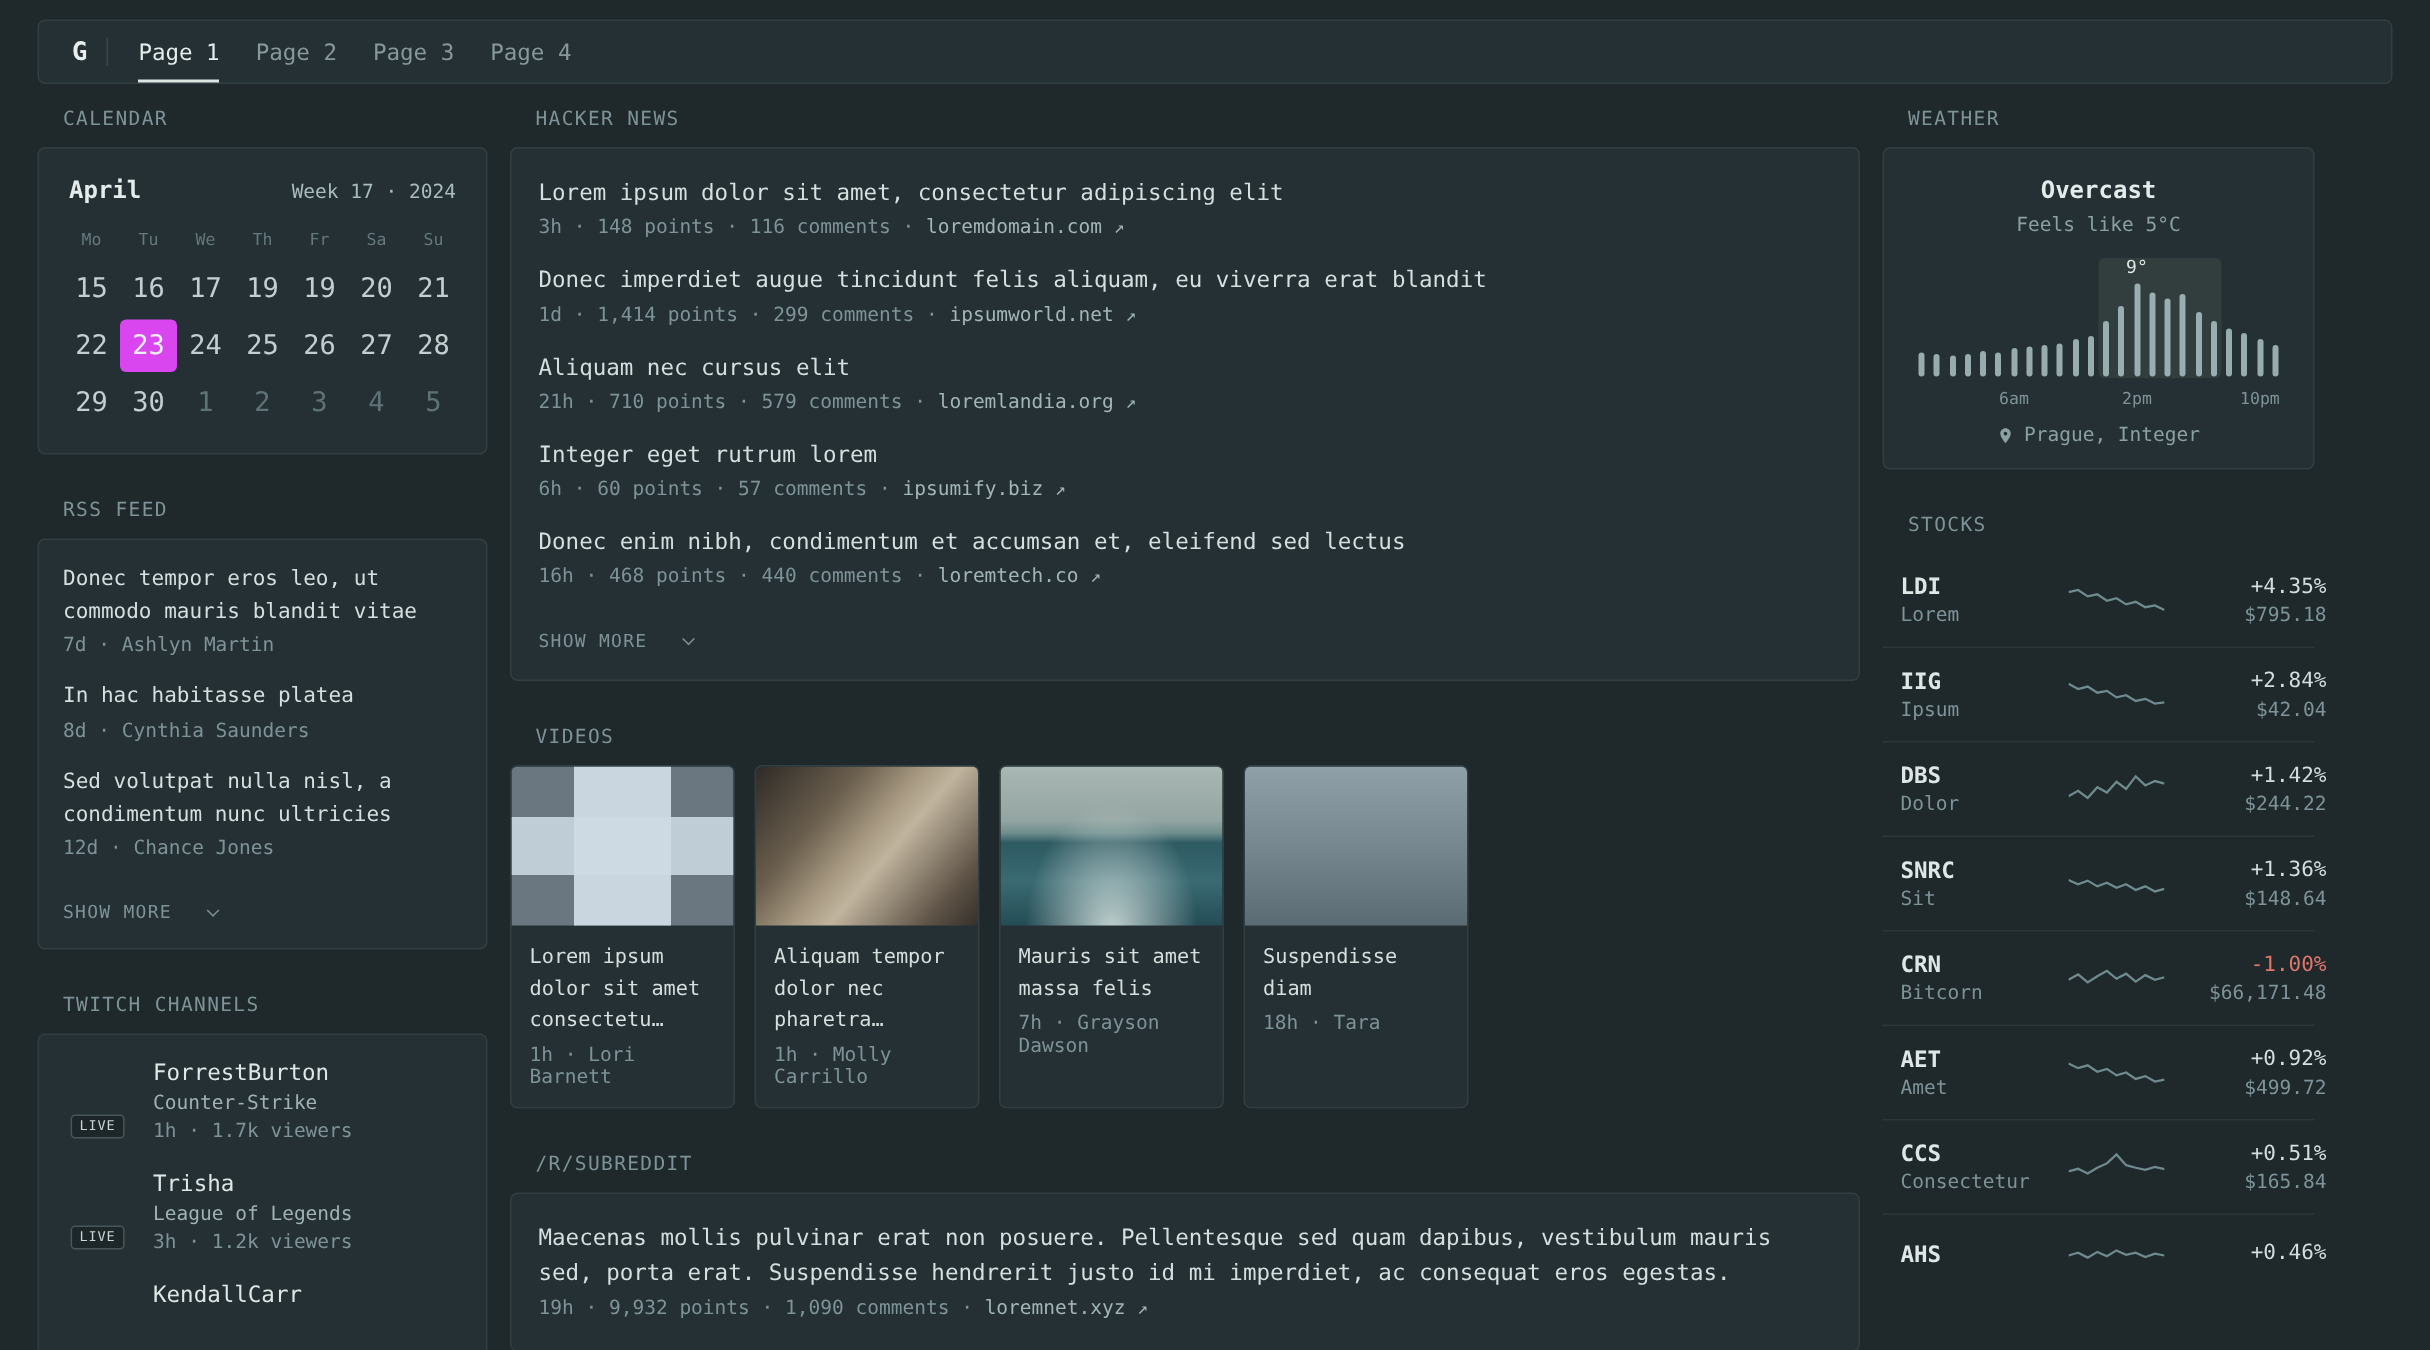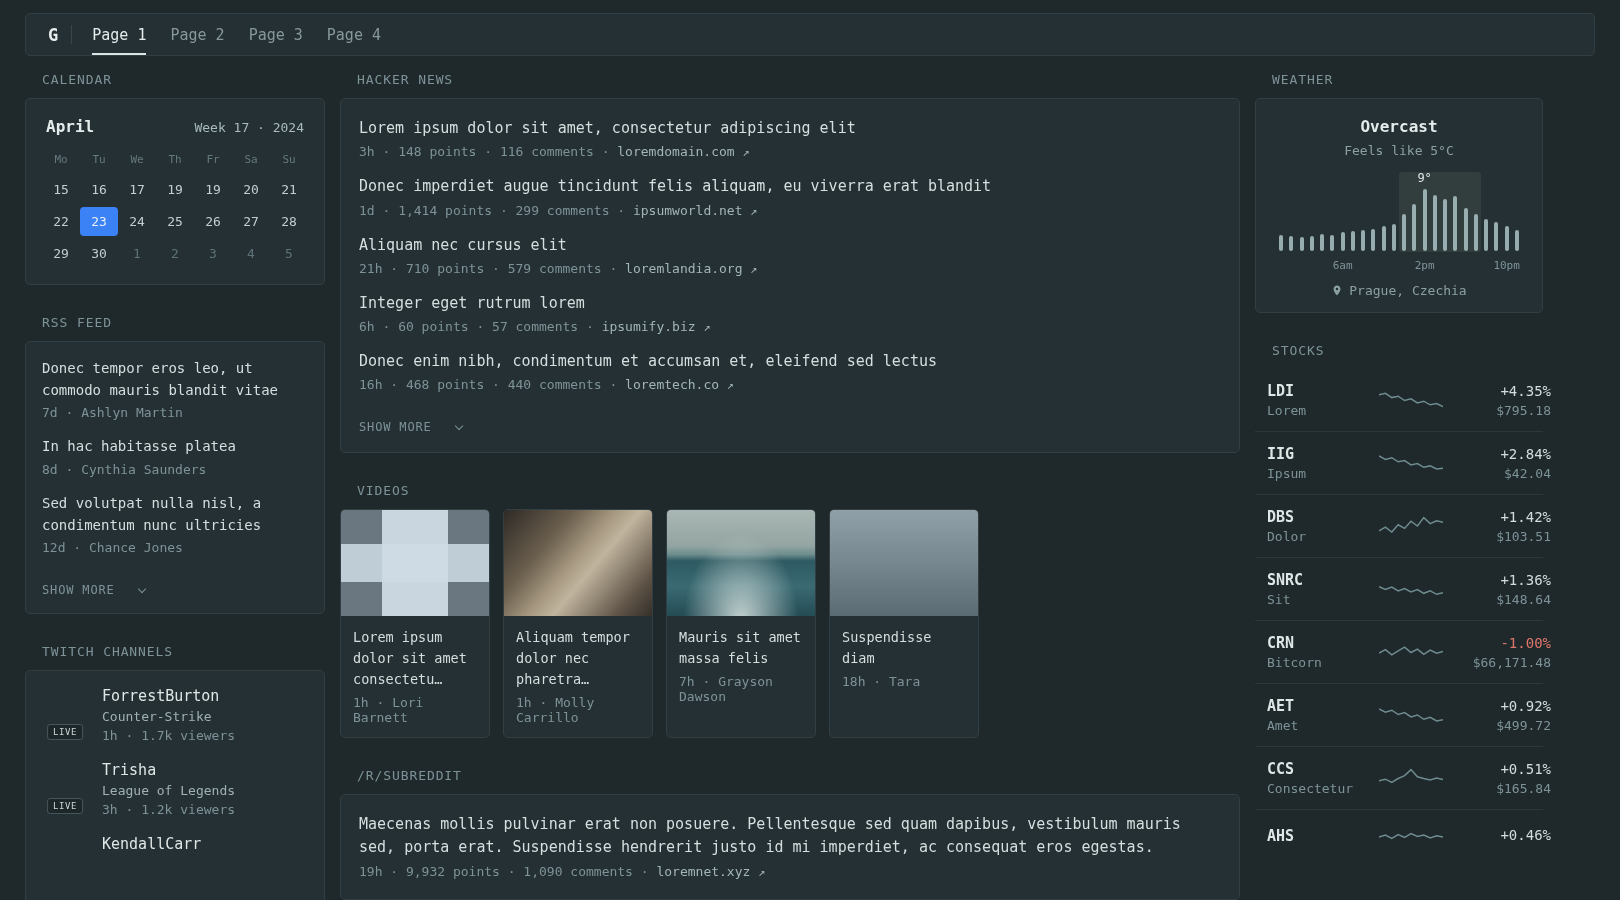--- a/index.html
+++ b/index.html
@@ -37,22 +37,22 @@
     color:#7d9398; margin:0 0 11px 17px;
   }
   .card { background:#253034; border:1px solid #313e43; border-radius:5px; padding:16px; }
 
   
   .cal-head { display:flex; justify-content:space-between; align-items:baseline; padding:2px 4px 10px; }
   .cal-month { font-size:16px; font-weight:bold; color:#e4ebeb; }
   .cal-week { font-size:13px; color:#a9bbbd; }
   .cal-grid { display:grid; grid-template-columns:repeat(7,1fr); row-gap:3px; text-align:center; }
   .cal-dow { font-size:11px; color:#64797e; padding:7px 0 6px; }
-  .cal-day { font-size:13px; color:#c2cecf; padding:7px 0; border-radius:4px; }
-  .cal-day.selected { background:#3b82f6; color:#eaf1f1; }
+  .cal-day { font-size:18px; color:#c2cecf; padding:7px 0; border-radius:4px; }
+  .cal-day.selected { background:#d946ef; color:#eaf1f1; }
   .cal-day.muted { color:#5e7378; }
 
   
   .feed-item { margin-bottom:16px; }
   .feed-title { display:block; color:#d6dfdf; font-size:14px; line-height:1.55; cursor:pointer; }
   .feed-meta { color:#7d9398; font-size:13px; margin-top:4px; }
   .feed-domain { color:#a2b5b8; cursor:pointer; }
   .ext { font-size:12px; }
   .show-more { display:inline-flex; align-items:center; gap:24px; color:#7d9398; font-size:12px;
                letter-spacing:0.07em; cursor:pointer; margin-top:12px; }
@@ -430,21 +430,21 @@
                 <span style="left: 60.4167%;">2pm</span>
                 <span style="left: 93.75%;">10pm</span>
               </div>
           </div>
           <div class="wx-loc">
             <span class="pin-icon">
               <svg width="12" height="13" viewBox="0 0 24 24">
                   <path d="M12 2C8.1 2 5 5.1 5 9c0 5.2 7 13 7 13s7-7.8 7-13c0-3.9-3.1-7-7-7zm0 9.5A2.5 2.5 0 1 1 12 6.5a2.5 2.5 0 0 1 0 5z" fill="currentColor"></path>
                 </svg>
             </span>
-            <span>Prague, Czechia</span>
+            <span>Prague, Integer</span>
           </div>
         </div>
       </div>
 
       <div class="widget">
         <h2 class="widget-title">STOCKS</h2>
         <div class="stocks-list">
 
           <a class="stock-row up">
             <span class="stock-id">
@@ -483,21 +483,21 @@
                 <div class="stock-symbol">DBS</div>
                 <div class="stock-name">Dolor</div>
               </span>
             <span class="spark-wrap">
                 <svg class="spark" width="64" height="28" viewBox="0 0 64 28">
                   <path d="M0.0 18.8 L6.4 15.2 L12.8 20.0 L19.2 12.8 L25.6 16.4 L32.0 9.2 L38.4 14.0 L44.8 5.6 L51.2 11.6 L57.6 8.7 L64.0 10.4"></path>
                 </svg>
               </span>
             <span class="stock-right">
                 <div class="stock-change">+1.42%</div>
-                <div class="stock-price">$103.51</div>
+                <div class="stock-price">$244.22</div>
               </span>
           </a>
 
           <a class="stock-row up">
             <span class="stock-id">
                 <div class="stock-symbol">SNRC</div>
                 <div class="stock-name">Sit</div>
               </span>
             <span class="spark-wrap">
                 <svg class="spark" width="64" height="28" viewBox="0 0 64 28">

